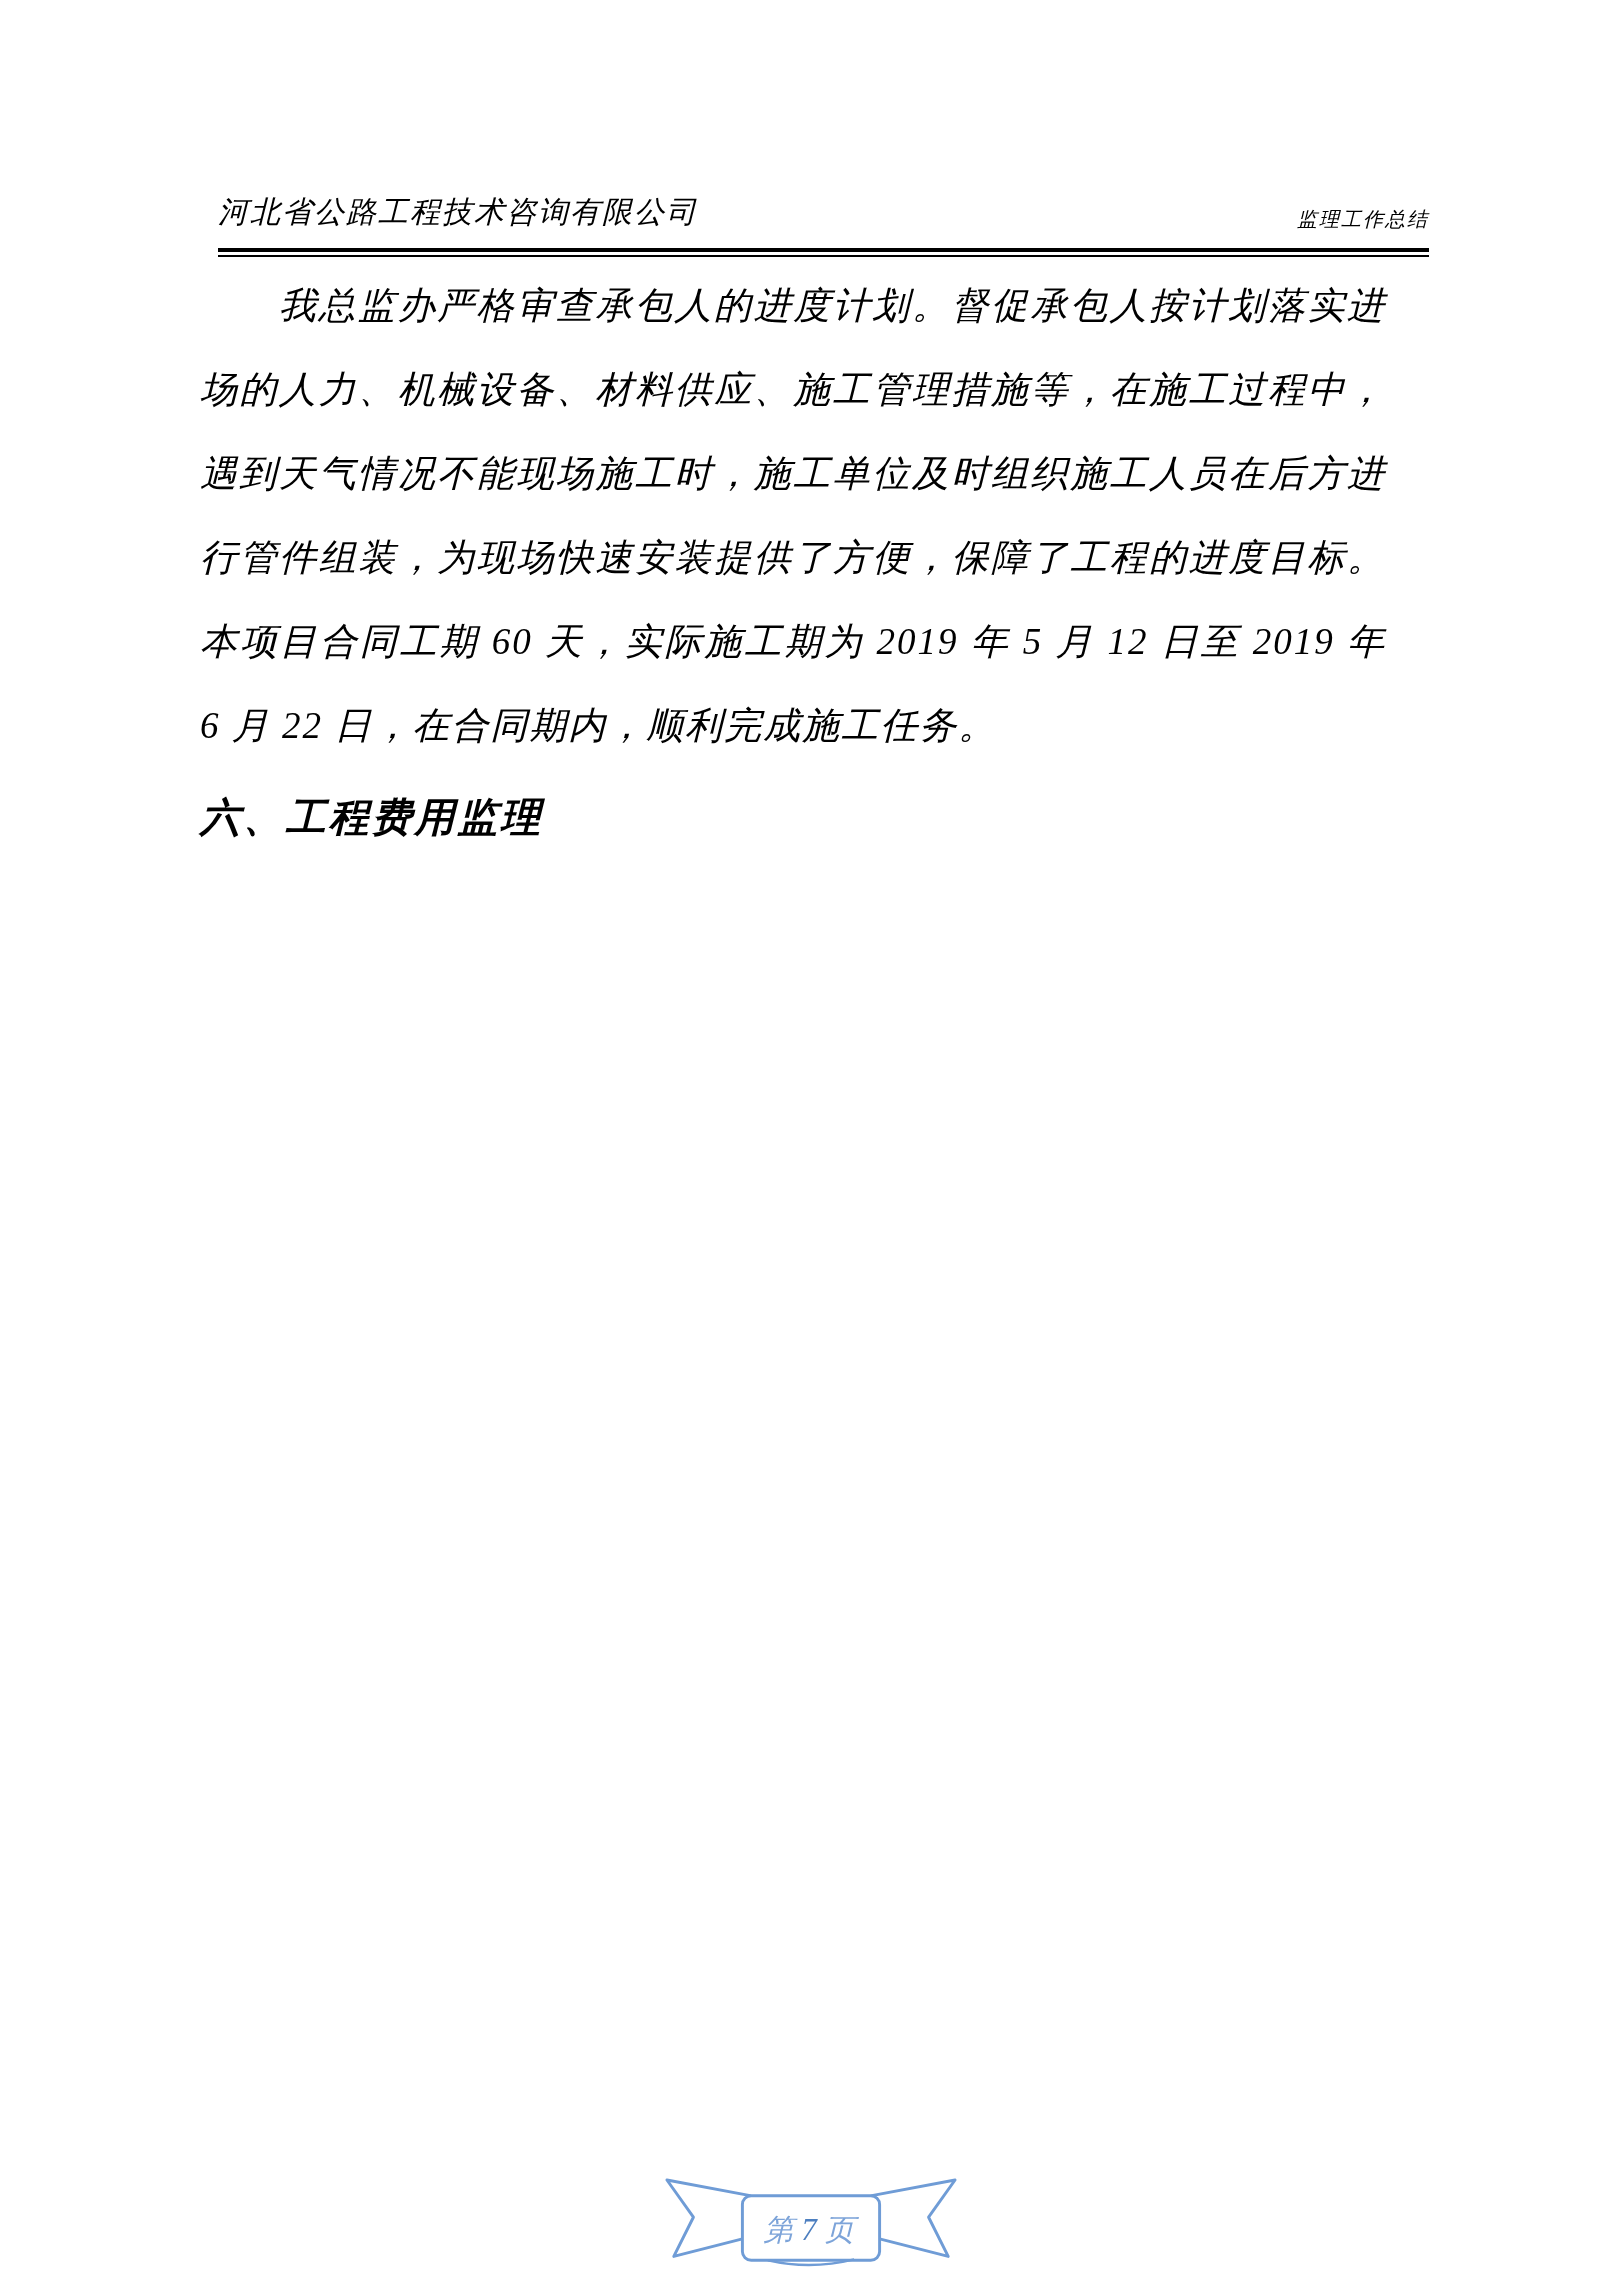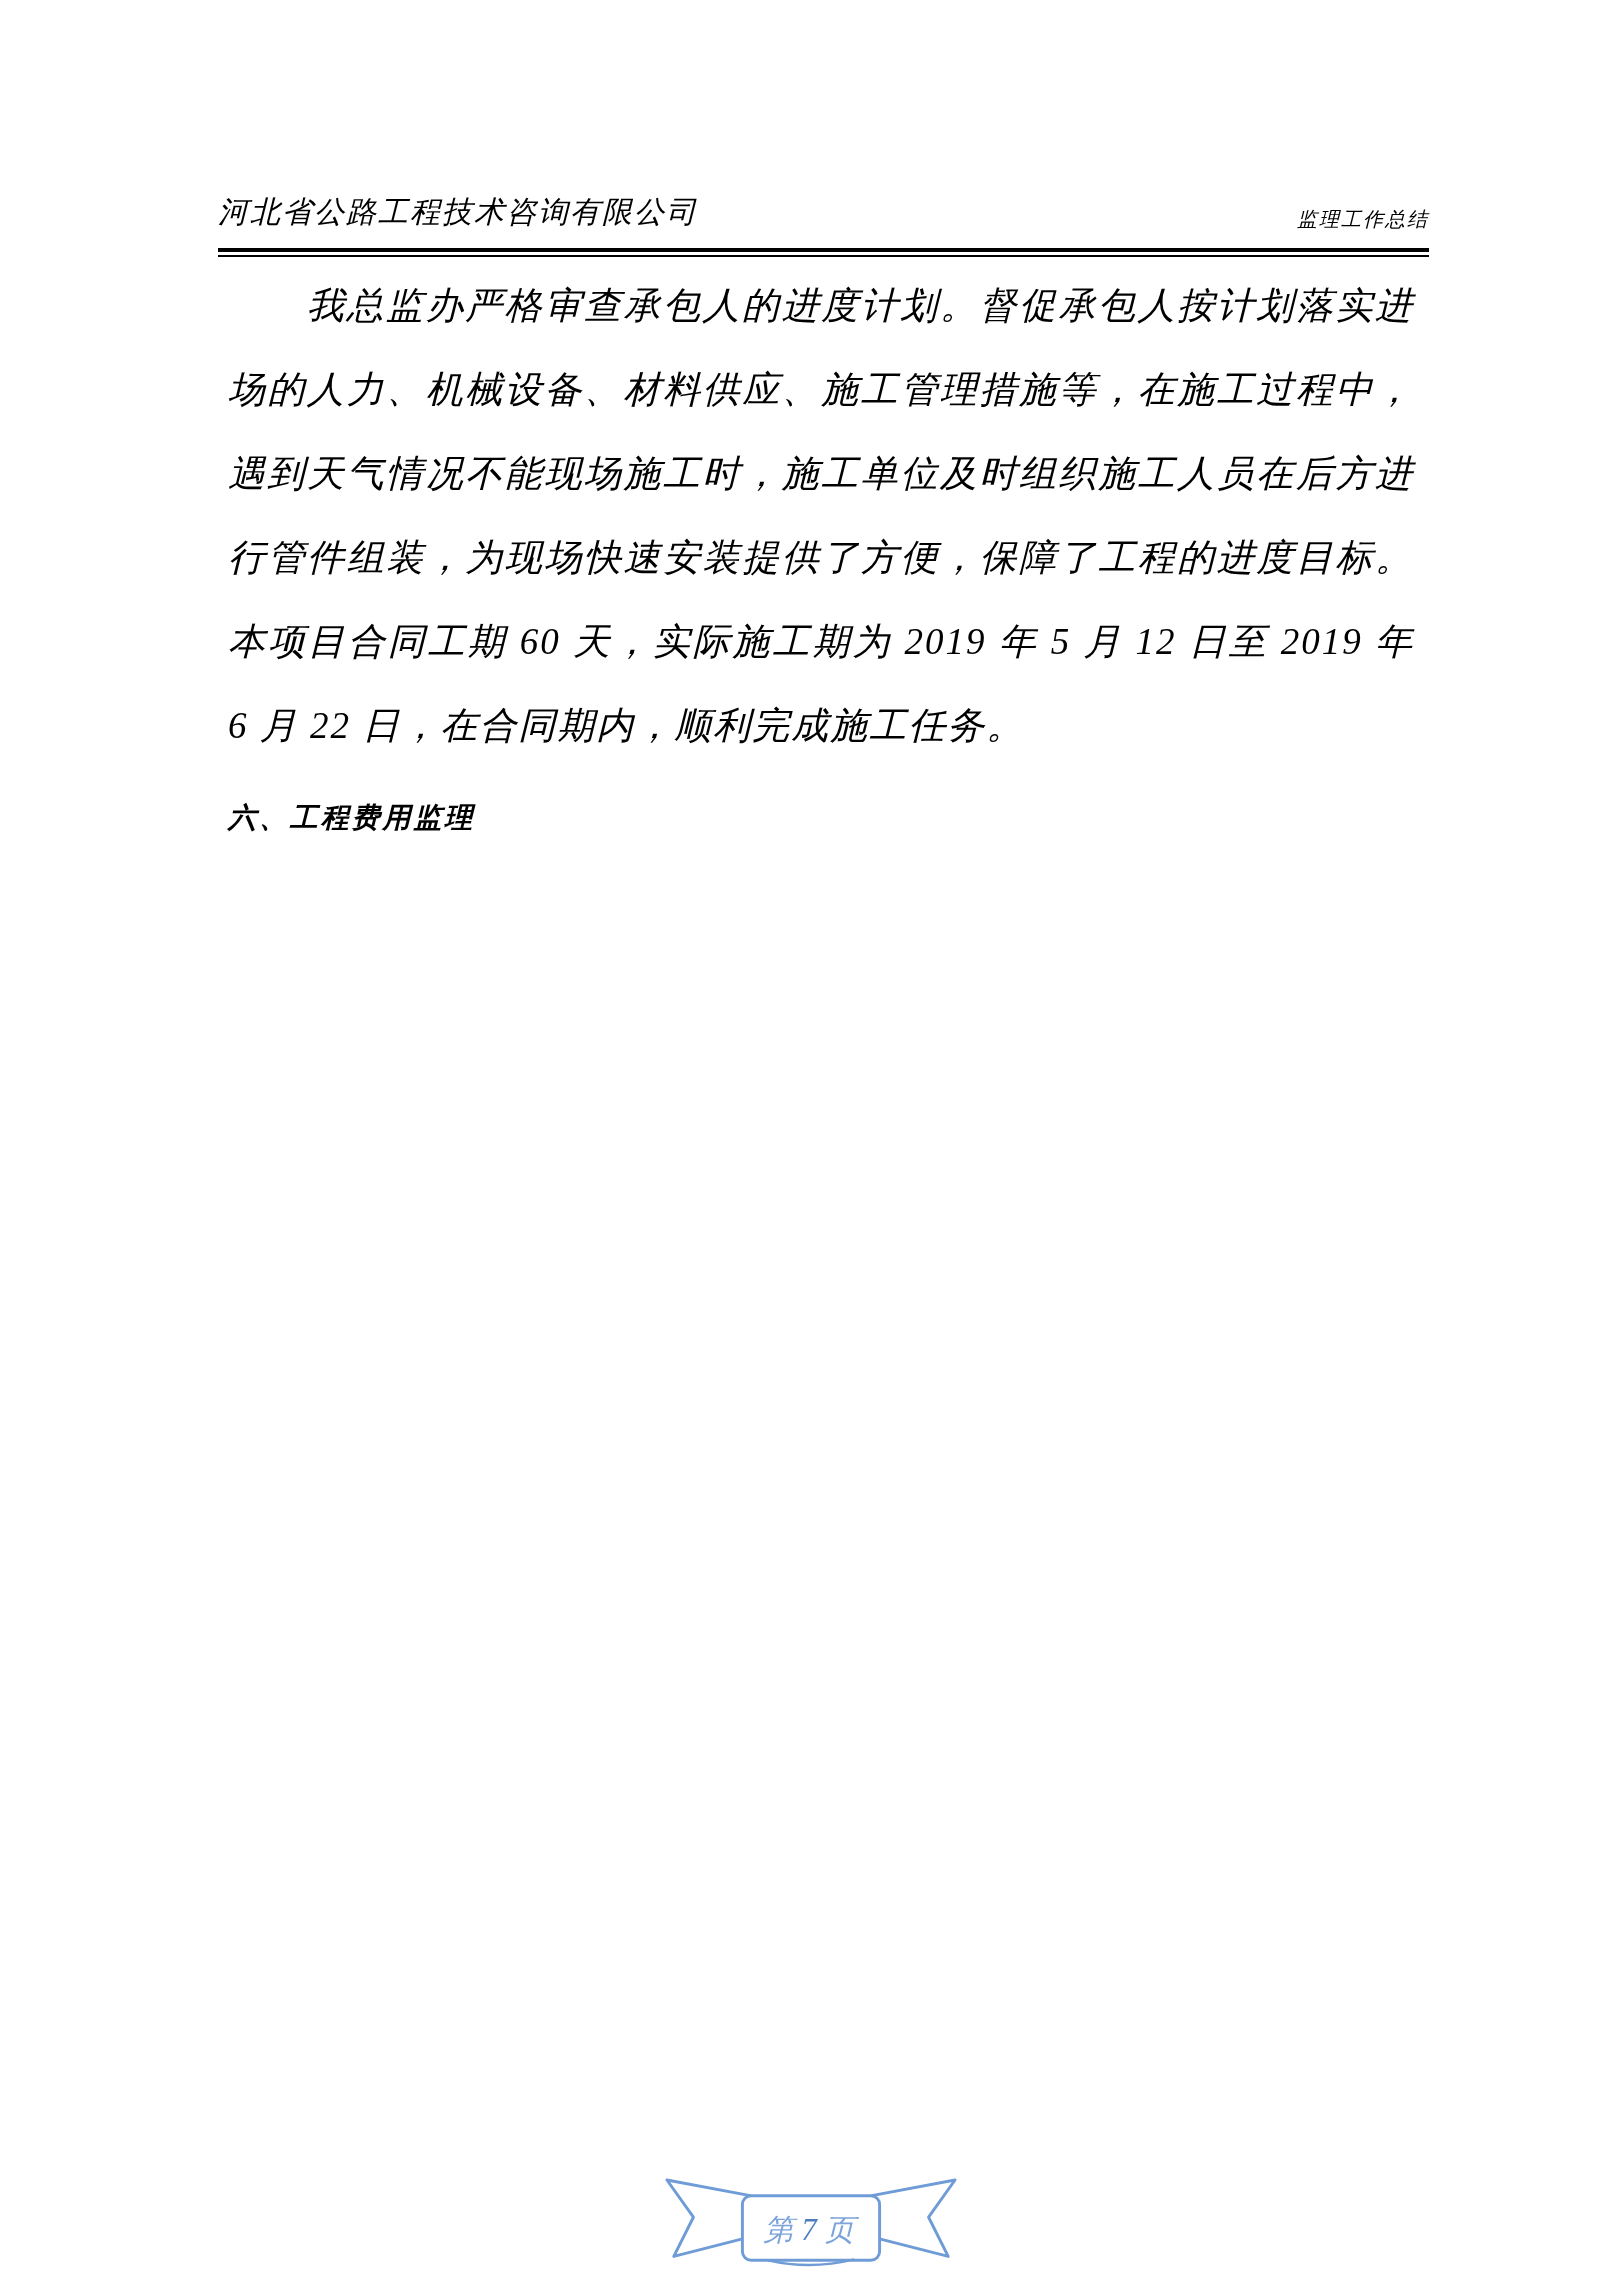--- a/index.html
+++ b/index.html
@@ -35,35 +35,35 @@
     left: 218px;
     width: 1211px;
     height: 2.9px;
     border-top: 4.9px solid #000;
     border-bottom: 2px solid #000;
   }
   
   .content {
     position: absolute;
     top: 252px;
-    left: 228px;
+    left: 200px;
     width: 1186px;
   }
   .content p {
     margin: 0;
     font-size: 37px;
     line-height: 84px;
     letter-spacing: 2px;
     text-align: justify;
     text-justify: inter-ideograph;
     text-indent: 79px;
   }
   .content h2 {
     margin: 7.8px 0 0 0;
-    font-size: 28px;
+    font-size: 40px;
     font-weight: bold;
     line-height: 84px;
     letter-spacing: 2.9px;
   }
   
   .footer-ribbon {
     position: absolute;
     top: 2162px;
     left: 664px;
     width: 294px;

